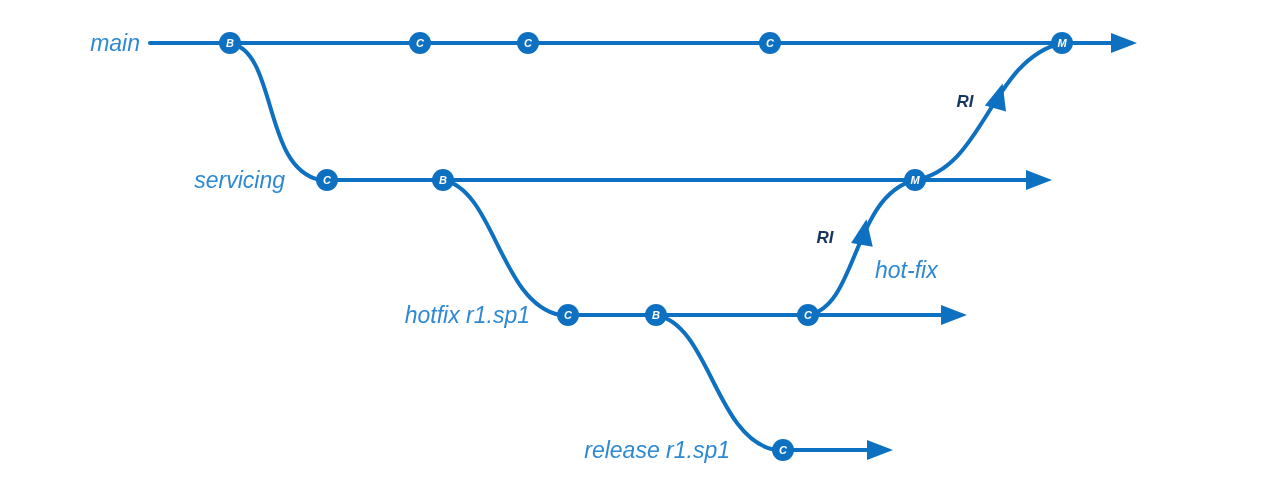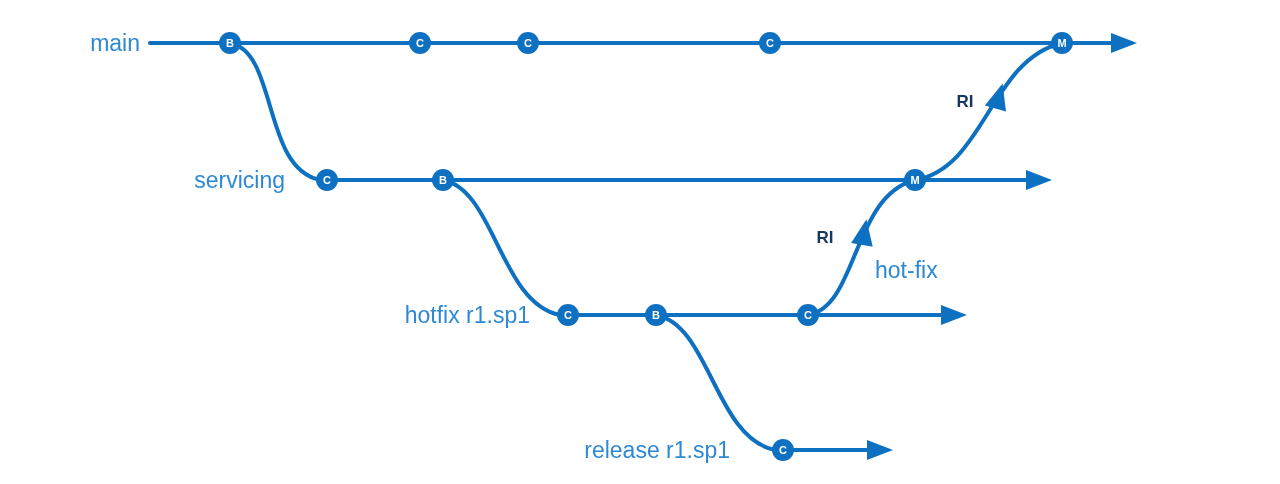--- a/index.html
+++ b/index.html
@@ -7,20 +7,21 @@
     padding: 0;
     background: #ffffff;
     font-family: "Liberation Sans", sans-serif;
   }
   .canvas {
     position: relative;
     width: 1280px;
     height: 484px;
     background: var(--background, #ffffff);
     overflow: hidden;
+    font-style: italic;
   }
   svg { display: block; }
 
   .branch-line {
     stroke: var(--line, #0e70c0);
     stroke-width: 4;
     fill: none;
     stroke-linecap: round;
   }
   .arrow {

